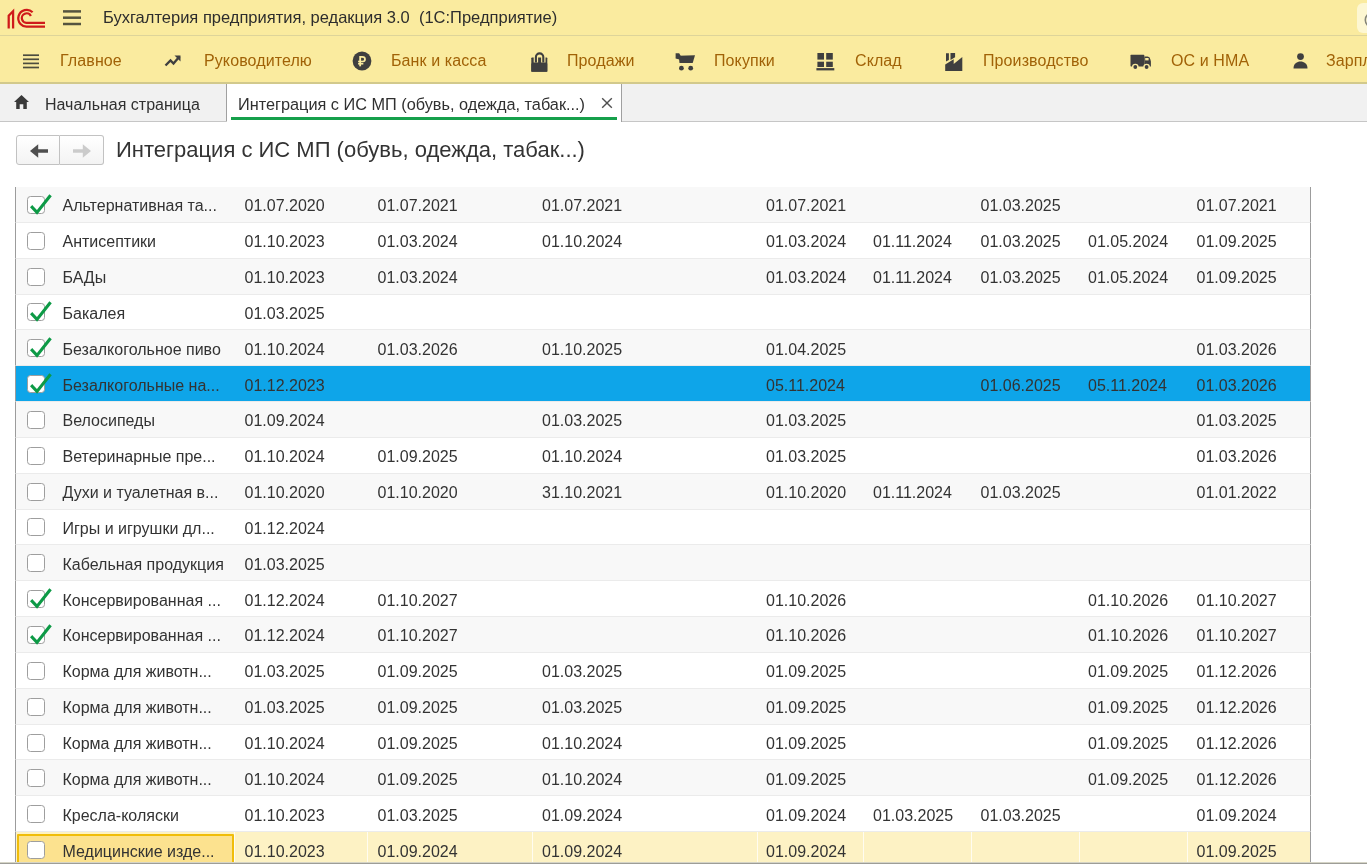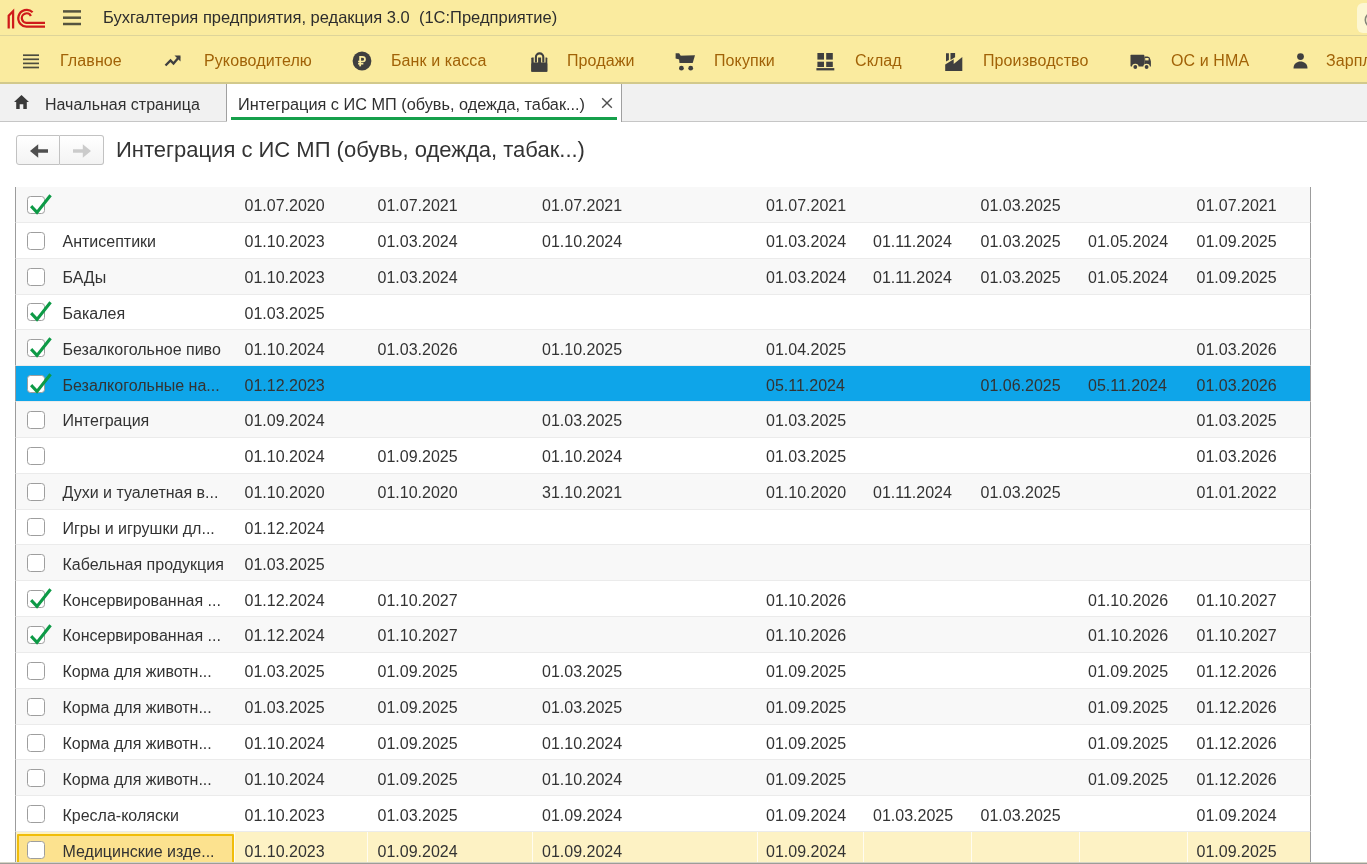--- a/index.html
+++ b/index.html
@@ -192,20 +192,21 @@
       </svg>
     </div>
   <div id="pagetitle">Интеграция с ИС МП (обувь, одежда, табак...)</div>
   <div id="tbl">
 <div class="row" style="top:187px;height:35.84px;background:#f8f8f8;">
         <div class="cb" style="top:8.92px;">
           <svg class="tick" width="26" height="26" viewBox="0 0 26 26">
             <path d="M5.2 15.3 L10 20.4 L22.6 4.5" fill="none" stroke="#0d9a46" stroke-width="3.1" stroke-linecap="square"></path>
           </svg>
         </div>
+        <div class="cell name">Альтернативная та...</div>
         <div class="cell" style="left:228.5px;">01.07.2020</div>
         <div class="cell" style="left:361.5px;">01.07.2021</div>
         <div class="cell" style="left:526px;">01.07.2021</div>
         <div class="cell" style="left:750px;">01.07.2021</div>
         <div class="cell" style="left:964.5px;">01.03.2025</div>
         <div class="cell" style="left:1180.5px;">01.07.2021</div>
       </div>
 <div class="row" style="top:222.84px;height:35.84px;background:#ffffff;">
         <div class="cb" style="top:8.92px;"></div>
         <div class="cell name">Антисептики</div>
@@ -259,28 +260,29 @@
         </div>
         <div class="cell name">Безалкогольные на...</div>
         <div class="cell" style="left:228.5px;">01.12.2023</div>
         <div class="cell" style="left:750px;">05.11.2024</div>
         <div class="cell" style="left:964.5px;">01.06.2025</div>
         <div class="cell" style="left:1072px;">05.11.2024</div>
         <div class="cell" style="left:1180.5px;">01.03.2026</div>
       </div>
 <div class="row" style="top:402.04px;height:35.84px;background:#f8f8f8;">
         <div class="cb" style="top:8.92px;"></div>
-        <div class="cell name">Интеграция</div>
+        <div class="cell name">Велосипеды</div>
         <div class="cell" style="left:228.5px;">01.09.2024</div>
         <div class="cell" style="left:526px;">01.03.2025</div>
         <div class="cell" style="left:750px;">01.03.2025</div>
         <div class="cell" style="left:1180.5px;">01.03.2025</div>
       </div>
 <div class="row" style="top:437.88px;height:35.84px;background:#ffffff;">
         <div class="cb" style="top:8.92px;"></div>
+        <div class="cell name">Ветеринарные пре...</div>
         <div class="cell" style="left:228.5px;">01.10.2024</div>
         <div class="cell" style="left:361.5px;">01.09.2025</div>
         <div class="cell" style="left:526px;">01.10.2024</div>
         <div class="cell" style="left:750px;">01.03.2025</div>
         <div class="cell" style="left:1180.5px;">01.03.2026</div>
       </div>
 <div class="row" style="top:473.72px;height:35.84px;background:#f8f8f8;">
         <div class="cb" style="top:8.92px;"></div>
         <div class="cell name">Духи и туалетная в...</div>
         <div class="cell" style="left:228.5px;">01.10.2020</div>

